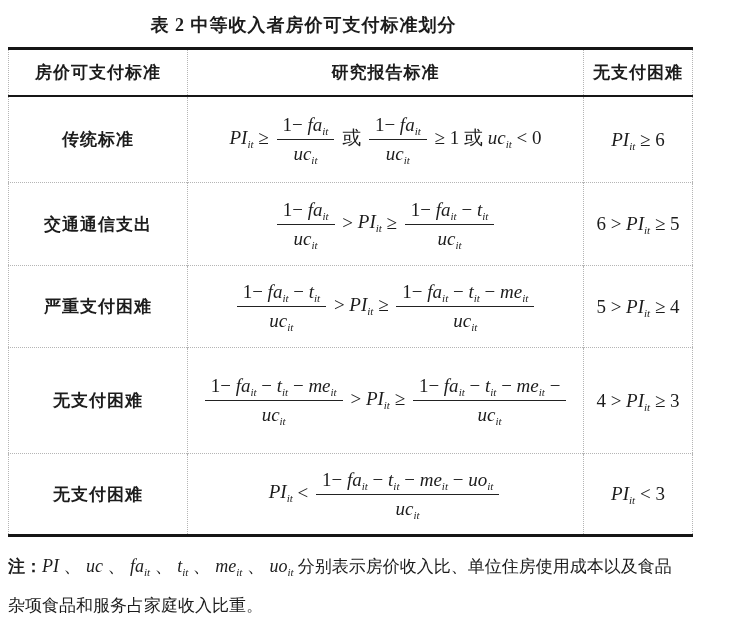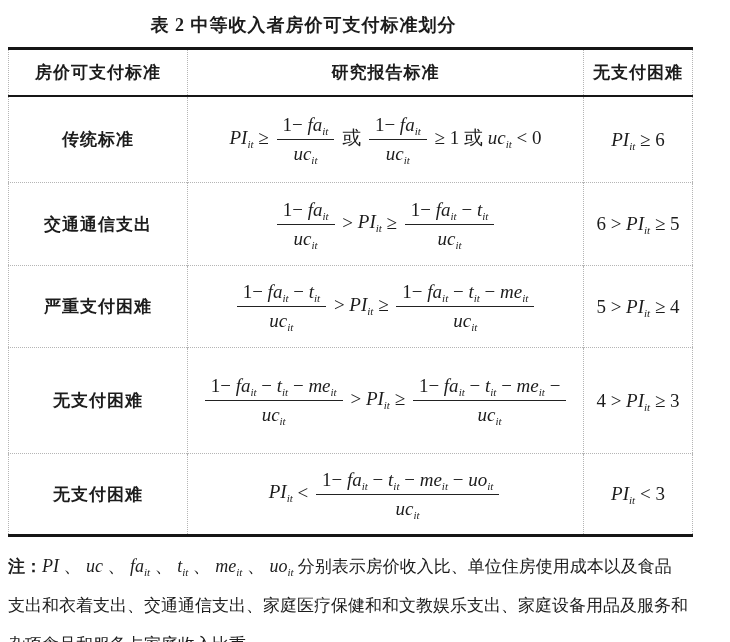--- a/index.html
+++ b/index.html
@@ -130,17 +130,16 @@
         <td class="fm"><span class="var">PI<sub>it</sub></span><span class="op"> &lt; </span><span class="frac"><span class="num"><span class="op">1− </span><span class="var">fa<sub>it</sub></span><span class="op"> − </span><span class="var">t<sub>it</sub></span><span class="op"> − </span><span class="var">me<sub>it</sub></span><span class="op"> − </span><span class="var">uo<sub>it</sub></span></span><span class="den"><span class="var">uc<sub>it</sub></span></span></span></td>
         <td class="fm"><span class="var">PI<sub>it</sub></span><span class="op"> &lt; 3</span></td>
       </tr>
     </tbody>
   </table>
 
   <div class="note">
     <div class="note-line">
       <span class="note-label">注：</span><span class="fm"><span class="var">PI</span><span class="op"> 、 </span><span class="var">uc</span><span class="op"> 、 </span><span class="var">fa<sub>it</sub></span><span class="op"> 、 </span><span class="var">t<sub>it</sub></span><span class="op"> 、 </span><span class="var">me<sub>it</sub></span><span class="op"> 、 </span><span class="var">uo<sub>it</sub></span></span><span> 分别表示房价收入比、单位住房使用成本以及食品</span>
     </div>
-    <div class="note-line">支出和衣着支出、交通通信支出、家庭医疗保健和和文教娱乐支出、家庭设备用品及服务和</div>
     <div class="note-line">杂项食品和服务占家庭收入比重。</div>
   </div>
 
 </div>
 
 </body></html>

